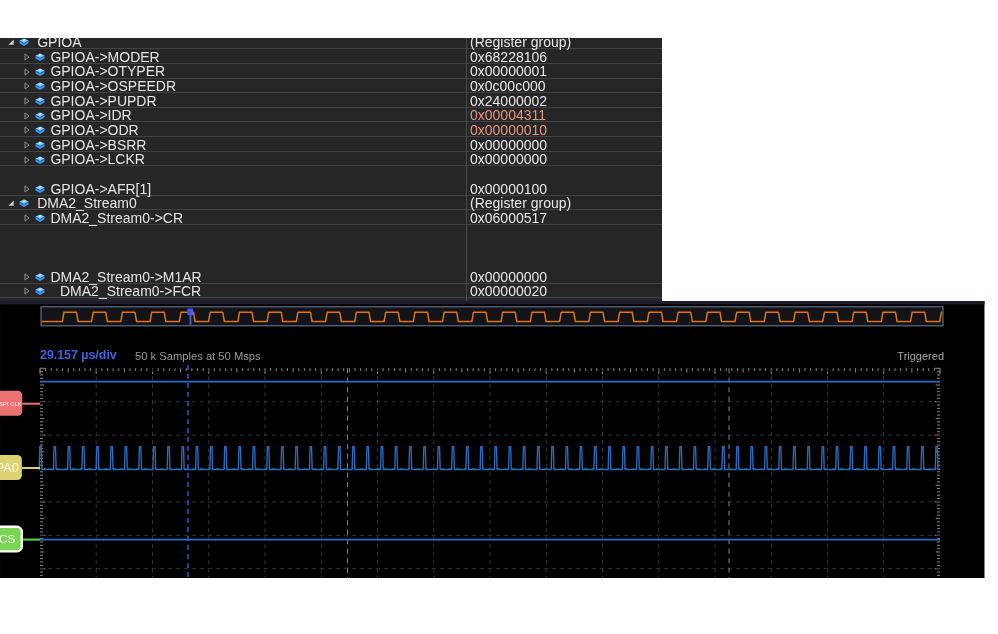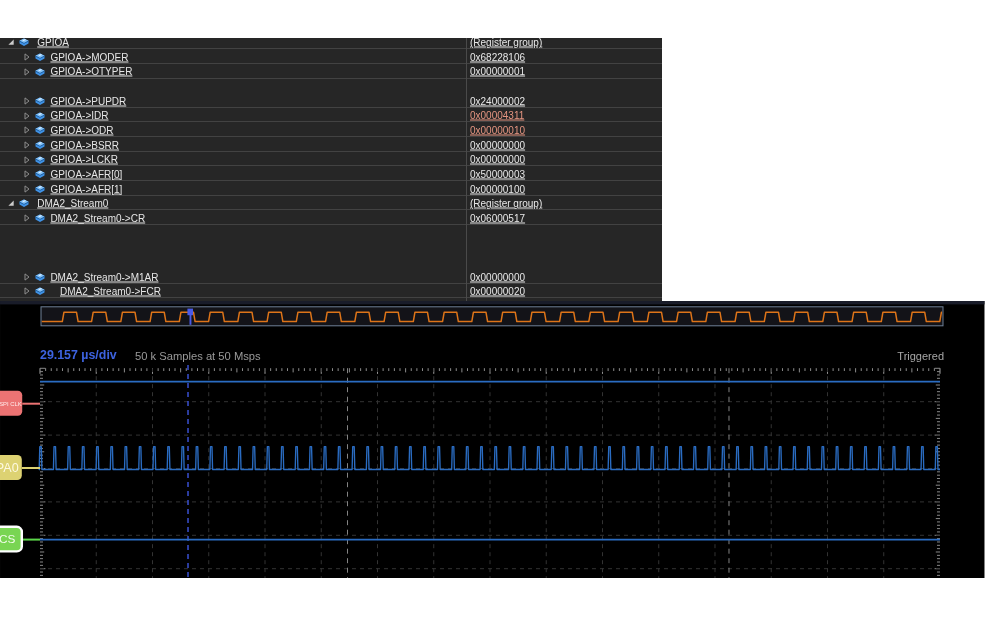--- a/index.html
+++ b/index.html
@@ -1,21 +1,21 @@
 <!DOCTYPE html>
 <html><head><meta charset="utf-8">
 <style>
 html,body{margin:0;padding:0;background:#ffffff;}
 #page{position:relative;width:998px;height:634px;overflow:hidden;background:#ffffff;font-family:"Liberation Sans",sans-serif;}
 #tbl{position:absolute;left:0;top:38.0px;width:661.5px;height:262.8px;background:#262626;overflow:hidden;}
 .trow{position:absolute;left:0;width:100%;height:14.65px;border-bottom:1px solid #424242;box-sizing:border-box;}
 .ab{position:absolute;top:57%;transform:translateY(-50%);line-height:0;}
 .aw{display:block}
 .ric{display:block}
-.nm{position:absolute;top:55%;transform:translateY(-50%);font-size:10px;color:#e6e6e6;white-space:pre;text-decoration:underline;}
+.nm{position:absolute;top:55%;transform:translateY(-50%);font-size:14px;color:#e6e6e6;white-space:pre;}
 #colsep{position:absolute;left:465.5px;top:0;width:1px;height:100%;background:#4a4a4a;}
 .htx{position:absolute;font-size:11px;}
 </style></head>
 <body>
 <div id="page">
   <div id="tbl">
 <div class="trow" style="top:-3.5px">
         <div class="ab" style="left:8.2px">
           <svg class="aw" width="6" height="6" viewBox="0 0 6 6">
             <path d="M5.7 0.4 L5.7 5.7 L0.4 5.7 Z" fill="#cccccc"></path>
@@ -59,20 +59,37 @@
           <svg class="ric" width="10" height="9" viewBox="0 0 10 9">
             <path d="M0.5 3.2 L5 1 L9.5 3.2 L9.5 6.1 L5 8.4 L0.5 6.1 Z" fill="#3f92e6"></path>
             <path d="M0.5 3.2 L5 1 L9.5 3.2 L5 5.5 Z" fill="#82c0f6"></path>
             <path d="M0.8 3.3 L5 5.4 L9.2 3.3 L9.2 4.2 L5 6.3 L0.8 4.2 Z" fill="#1d5c9c"></path>
             <path d="M3.3 2.7 L5.9 1.7 L7.1 2.3 L4.5 3.4 Z" fill="#e8f3fd"></path>
           </svg>
         </div>
         <div class="nm" style="left:50.4px">GPIOA-&gt;OTYPER</div>
         <div class="nm" style="left:470px;color:#e8e8e8">0x00000001</div>
       </div>
+<div class="trow" style="top:40.5px">
+        <div class="ab" style="left:23.6px">
+          <svg class="aw" width="6" height="8" viewBox="0 0 6 8">
+            <path d="M1 0.9 L5 4 L1 7.1 Z" fill="none" stroke="#8d8d8d" stroke-width="1"></path>
+          </svg>
+        </div>
+        <div class="ab" style="left:34.8px">
+          <svg class="ric" width="10" height="9" viewBox="0 0 10 9">
+            <path d="M0.5 3.2 L5 1 L9.5 3.2 L9.5 6.1 L5 8.4 L0.5 6.1 Z" fill="#3f92e6"></path>
+            <path d="M0.5 3.2 L5 1 L9.5 3.2 L5 5.5 Z" fill="#82c0f6"></path>
+            <path d="M0.8 3.3 L5 5.4 L9.2 3.3 L9.2 4.2 L5 6.3 L0.8 4.2 Z" fill="#1d5c9c"></path>
+            <path d="M3.3 2.7 L5.9 1.7 L7.1 2.3 L4.5 3.4 Z" fill="#e8f3fd"></path>
+          </svg>
+        </div>
+        <div class="nm" style="left:50.4px">GPIOA-&gt;OSPEEDR</div>
+        <div class="nm" style="left:470px;color:#e8e8e8">0x0c00c000</div>
+      </div>
 <div class="trow" style="top:55.1px">
         <div class="ab" style="left:23.6px">
           <svg class="aw" width="6" height="8" viewBox="0 0 6 8">
             <path d="M1 0.9 L5 4 L1 7.1 Z" fill="none" stroke="#8d8d8d" stroke-width="1"></path>
           </svg>
         </div>
         <div class="ab" style="left:34.8px">
           <svg class="ric" width="10" height="9" viewBox="0 0 10 9">
             <path d="M0.5 3.2 L5 1 L9.5 3.2 L9.5 6.1 L5 8.4 L0.5 6.1 Z" fill="#3f92e6"></path>
             <path d="M0.5 3.2 L5 1 L9.5 3.2 L5 5.5 Z" fill="#82c0f6"></path>
@@ -143,37 +160,20 @@
         <div class="ab" style="left:34.8px">
           <svg class="ric" width="10" height="9" viewBox="0 0 10 9">
             <path d="M0.5 3.2 L5 1 L9.5 3.2 L9.5 6.1 L5 8.4 L0.5 6.1 Z" fill="#3f92e6"></path>
             <path d="M0.5 3.2 L5 1 L9.5 3.2 L5 5.5 Z" fill="#82c0f6"></path>
             <path d="M0.8 3.3 L5 5.4 L9.2 3.3 L9.2 4.2 L5 6.3 L0.8 4.2 Z" fill="#1d5c9c"></path>
             <path d="M3.3 2.7 L5.9 1.7 L7.1 2.3 L4.5 3.4 Z" fill="#e8f3fd"></path>
           </svg>
         </div>
         <div class="nm" style="left:50.4px">GPIOA-&gt;LCKR</div>
         <div class="nm" style="left:470px;color:#e8e8e8">0x00000000</div>
-      </div>
-<div class="trow" style="top:128.4px">
-        <div class="ab" style="left:23.6px">
-          <svg class="aw" width="6" height="8" viewBox="0 0 6 8">
-            <path d="M1 0.9 L5 4 L1 7.1 Z" fill="none" stroke="#8d8d8d" stroke-width="1"></path>
-          </svg>
-        </div>
-        <div class="ab" style="left:34.8px">
-          <svg class="ric" width="10" height="9" viewBox="0 0 10 9">
-            <path d="M0.5 3.2 L5 1 L9.5 3.2 L9.5 6.1 L5 8.4 L0.5 6.1 Z" fill="#3f92e6"></path>
-            <path d="M0.5 3.2 L5 1 L9.5 3.2 L5 5.5 Z" fill="#82c0f6"></path>
-            <path d="M0.8 3.3 L5 5.4 L9.2 3.3 L9.2 4.2 L5 6.3 L0.8 4.2 Z" fill="#1d5c9c"></path>
-            <path d="M3.3 2.7 L5.9 1.7 L7.1 2.3 L4.5 3.4 Z" fill="#e8f3fd"></path>
-          </svg>
-        </div>
-        <div class="nm" style="left:50.4px">GPIOA-&gt;AFR[0]</div>
-        <div class="nm" style="left:470px;color:#e8e8e8">0x50000003</div>
       </div>
 <div class="trow" style="top:143.1px">
         <div class="ab" style="left:23.6px">
           <svg class="aw" width="6" height="8" viewBox="0 0 6 8">
             <path d="M1 0.9 L5 4 L1 7.1 Z" fill="none" stroke="#8d8d8d" stroke-width="1"></path>
           </svg>
         </div>
         <div class="ab" style="left:34.8px">
           <svg class="ric" width="10" height="9" viewBox="0 0 10 9">
             <path d="M0.5 3.2 L5 1 L9.5 3.2 L9.5 6.1 L5 8.4 L0.5 6.1 Z" fill="#3f92e6"></path>

